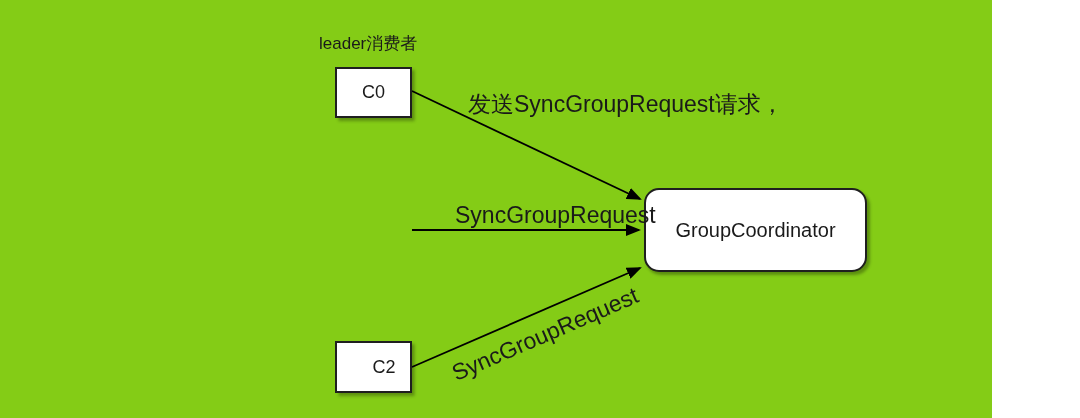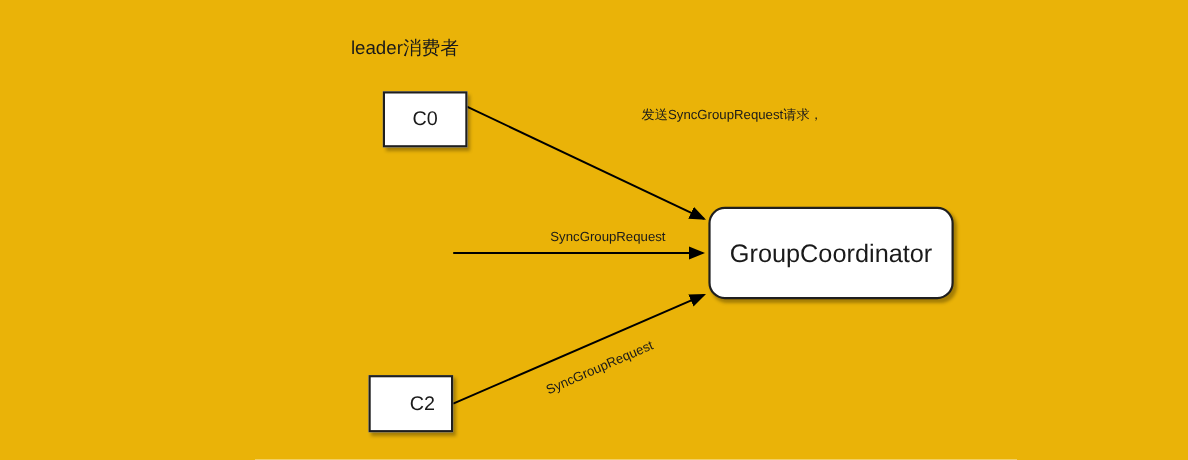--- a/index.html
+++ b/index.html
@@ -2,23 +2,23 @@
 <html><head>
 <meta charset="utf-8">
 <style>
   html, body {
     margin: 0;
     padding: 0;
     background: #ffffff;
   }
   .canvas {
     position: relative;
-    width: 1080px;
+    width: 992px;
     height: 418px;
-    background: #eab308;
+    background: #84cc16;
     overflow: hidden;
     font-family: "Liberation Sans", "DejaVu Sans", sans-serif;
     color: #1a1a1a;
   }
   .svg-layer {
     position: absolute;
     left: 0;
     top: 0;
     width: 1080px;
     height: 418px;
@@ -27,40 +27,40 @@
     position: absolute;
     box-sizing: border-box;
     background: #ffffff;
     border: 2px solid #1f1f1f;
     display: flex;
     align-items: center;
     justify-content: center;
     font-size: 18px;
     box-shadow: 2.5px 3px 3px rgba(0,0,0,0.30);
   }
-  .node-c0 { left: 348px; top: 67px;  width: 77px; height: 51px; margin-top: 16px; }
+  .node-c0 { left: 335px; top: 67px;  width: 77px; height: 51px; }
   .node-c1 { left: 335px; top: 205px; width: 77px; height: 52px; }
   .node-c2 { left: 335px; top: 341px; width: 77px; height: 52px; padding-left: 21px; }
   .node-coordinator {
     left: 644px; top: 188px; width: 223px; height: 84px;
     border-radius: 15px;
-    font-size: 23px;
+    font-size: 20px;
   }
   .leader-label {
     position: absolute;
     left: 319px;
     top: 32px;
     font-size: 17px;
     white-space: nowrap;
   }
   .edge-label {
     position: absolute;
-    font-size: 12px;
+    font-size: 23px;
     line-height: 22px;
-    text-align: right;
+    text-align: center;
     white-space: nowrap;
   }
   .edge-label-c0 { left: 468px; top: 93px; width: 280px; }
   .edge-label-c1 { left: 455px; top: 204px; width: 150px; }
   .edge-label-c2 {
     left: 545px; top: 334px; width: 0; height: 0;
     display: flex;
     align-items: center;
     justify-content: center;
     transform: rotate(-23.5deg);

